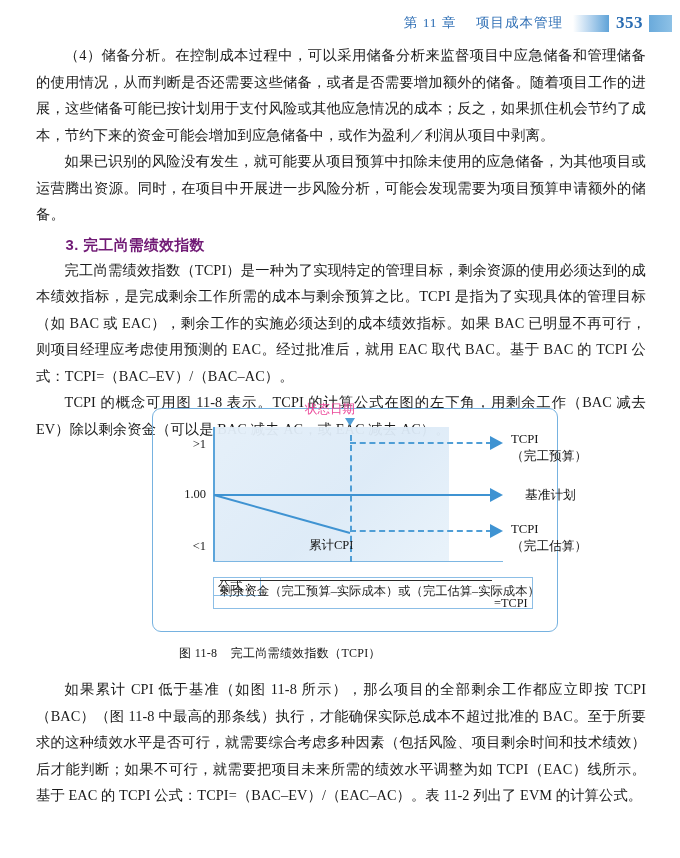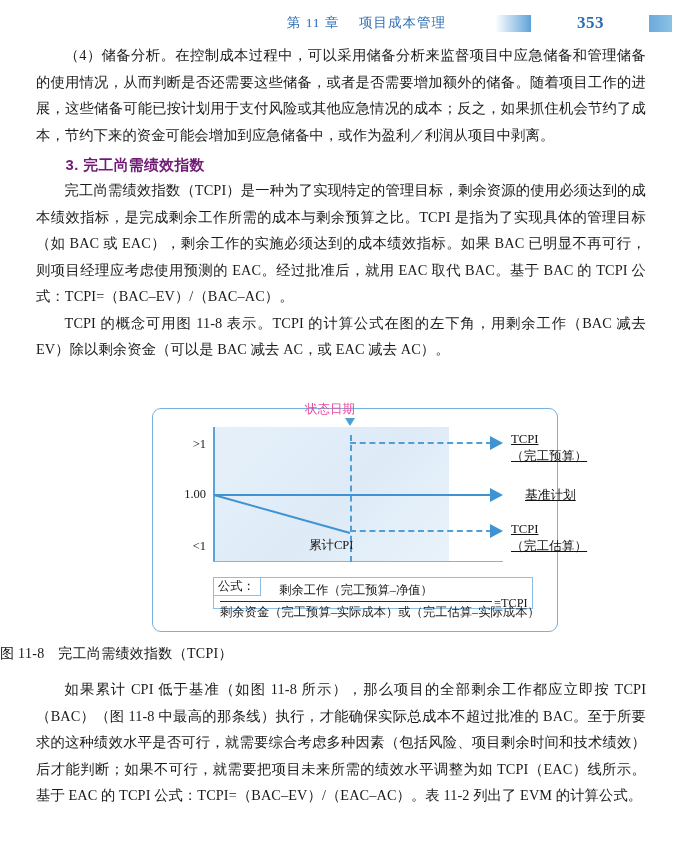--- a/index.html
+++ b/index.html
@@ -19,21 +19,20 @@
   
   .page-header {
     position: absolute;
     top: 10px;
     left: 0;
     width: 680px;
     height: 26px;
     display: flex;
     align-items: center;
     justify-content: flex-end;
-    gap: 39px;
   }
   .header-title {
     color: #2f6fb5;
     font-size: 13.5px;
     letter-spacing: 1px;
     white-space: nowrap;
   }
   .header-chapter-no { margin-right: 2px; }
   .header-gradient-bar {
     width: 36px;
@@ -250,21 +249,20 @@
     color: #171717;
   }
 
   
   .series-label {
     position: absolute;
     font-size: 12.7px;
     line-height: 17px;
     white-space: nowrap;
     color: #141414;
-    text-decoration: underline;
   }
   .series-label .sub { display: block; }
   .label-tcpi-bac { left: 358px; top: 22px; }
   .label-baseline { left: 372px; top: 78px; }
   .label-tcpi-eac { left: 358px; top: 112px; }
 
   
   .formula-box {
     position: absolute;
     left: 60px;
@@ -314,22 +312,22 @@
     font-size: 12.3px;
     white-space: nowrap;
   }
 
   
   .figure-caption {
     position: absolute;
     left: 0;
     top: 645px;
     width: 560px;
-    text-align: left;
-    font-size: 14px;
+    text-align: center;
+    font-size: 12px;
     letter-spacing: 0.3px;
     color: #151515;
   }
   .caption-no { margin-right: 10px; }
 
   
   .content-bottom {
     position: absolute;
     top: 676px;
     left: 36px;
@@ -345,20 +343,21 @@
     &nbsp;&nbsp;
     <span>项目成本管理</span>
   </span>
   <span class="header-gradient-bar"></span>
   <span class="header-page-number">353</span>
   <span class="header-end-block"></span>
 </div>
 
 <div class="content">
   <p class="para">（4）储备分析。在控制成本过程中，可以采用储备分析来监督项目中应急储备和管理储备的使用情况，从而判断是否还需要这些储备，或者是否需要增加额外的储备。随着项目工作的进展，这些储备可能已按计划用于支付风险或其他应急情况的成本；反之，如果抓住机会节约了成本，节约下来的资金可能会增加到应急储备中，或作为盈利／利润从项目中剥离。</p>
+  <p class="para">如果已识别的风险没有发生，就可能要从项目预算中扣除未使用的应急储备，为其他项目或运营腾出资源。同时，在项目中开展进一步风险分析，可能会发现需要为项目预算申请额外的储备。</p>
   <h3 class="section-heading">3. 完工尚需绩效指数</h3>
   <p class="para">完工尚需绩效指数（TCPI）是一种为了实现特定的管理目标，剩余资源的使用必须达到的成本绩效指标，是完成剩余工作所需的成本与剩余预算之比。TCPI 是指为了实现具体的管理目标（如 BAC 或 EAC），剩余工作的实施必须达到的成本绩效指标。如果 BAC 已明显不再可行，则项目经理应考虑使用预测的 EAC。经过批准后，就用 EAC 取代 BAC。基于 BAC 的 TCPI 公式：TCPI=（BAC–EV）/（BAC–AC）。</p>
   <p class="para">TCPI 的概念可用图 11-8 表示。TCPI 的计算公式在图的左下角，用剩余工作（BAC 减去 EV）除以剩余资金（可以是 BAC 减去 AC，或 EAC 减去 AC）。</p>
 </div>
 
 <div class="figure">
   <div class="figure-inner">
 
     <div class="chart-area">
 
@@ -397,21 +396,20 @@
       <span>基准计划</span>
     </div>
     <div class="series-label label-tcpi-eac">
       <span>TCPI</span>
       <span class="sub">（完工估算）</span>
     </div>
 
     <div class="formula-box">
       <span class="formula-tag">公式：</span>
       <div class="fraction">
-        <div class="frac-num">剩余工作（完工预算–净值）</div>
         <div class="frac-bar"></div>
         <div class="frac-den">剩余资金（完工预算–实际成本）或（完工估算–实际成本）</div>
       </div>
       <span class="frac-equals">=TCPI</span>
     </div>
 
   </div>
 </div>
 
 <div class="figure-caption">

